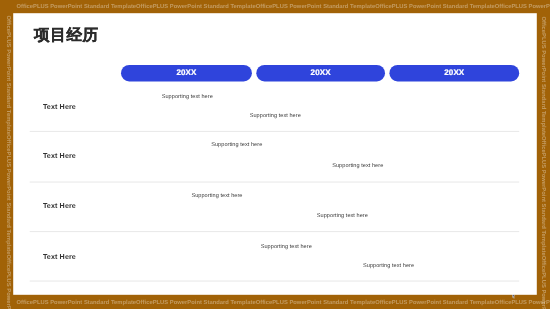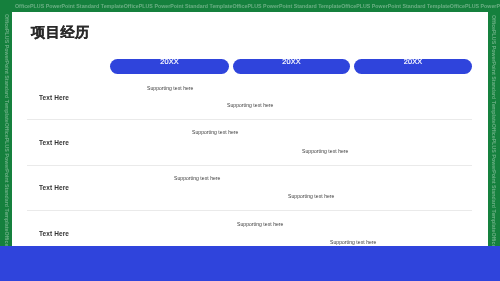--- a/index.html
+++ b/index.html
@@ -1,40 +1,40 @@
 <!DOCTYPE html>
 <html><head>
 <meta charset="utf-8">
 <title>Project Experience Slide</title>
 <style>
   html,body{margin:0;padding:0;}
   body{width:500px;height:281px;overflow:hidden;background:#2F44DC;
        font-family:"Liberation Sans",sans-serif;-webkit-font-smoothing:antialiased;}
 
-  .slide{position:relative;width:500px;height:246px;overflow:hidden;background:#15803d;}
+  .slide{position:relative;width:500px;height:281px;overflow:hidden;background:#a16207;}
 
   
   .wm{position:absolute;white-space:nowrap;color:rgba(255,255,255,.355);
       font-size:5.25px;font-weight:700;letter-spacing:.03px;line-height:1;}
   .wm-top{left:15px;top:4.1px;}
   .wm-bot{left:15px;top:272.6px;}
   .wm-left{left:0;top:0;transform-origin:0 0;transform:rotate(90deg) translate(14px,-9px);}
   .wm-right{left:0;top:0;transform-origin:0 0;transform:rotate(90deg) translate(15px,-496px);}
 
   
   .canvas{position:absolute;left:12px;top:12px;width:476px;height:256px;background:#fff;}
 
   .title{position:absolute;left:19px;top:13px;font-size:14.2px;font-weight:700;
          color:#2b2b2b;letter-spacing:.5px;line-height:1;
          -webkit-text-stroke:.25px #2b2b2b;}
 
   
   .pill{position:absolute;top:47px;height:15px;background:#2F44DC;border-radius:7.5px;
-        color:#fff;font-size:7.3px;font-weight:400;letter-spacing:.1px;line-height:1;
-        display:flex;justify-content:center;}
+        color:#fff;font-size:7.3px;font-weight:700;letter-spacing:.1px;line-height:1;
+        display:flex;align-items:center;justify-content:center;}
   .pill span{position:relative;top:-0.6px;-webkit-text-stroke:0.2px #fff;}
 
   
   .hr{position:absolute;left:15px;width:445px;height:1px;background:#eaeaea;}
   .th{position:absolute;font-size:6.5px;font-weight:700;color:#333;
       line-height:1;letter-spacing:.1px;white-space:nowrap;}
   .sup{position:absolute;font-size:5.05px;color:#3b3b3b;line-height:1;
        letter-spacing:.05px;white-space:nowrap;}
 
   

